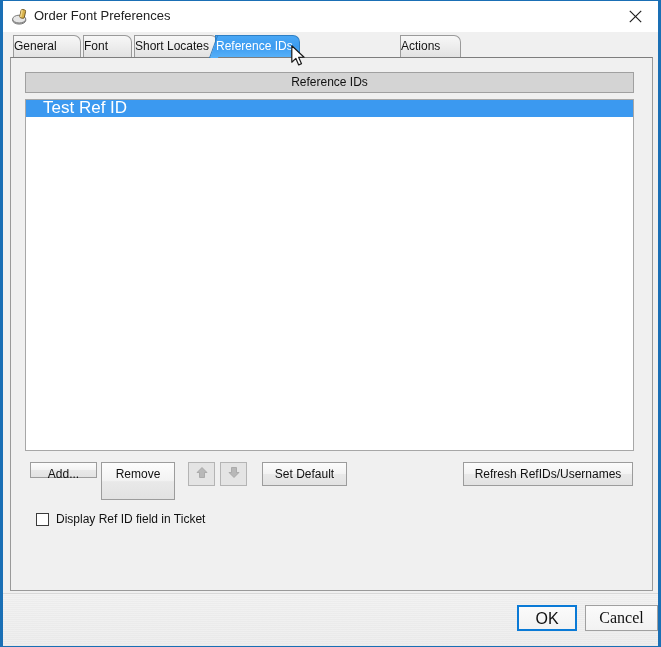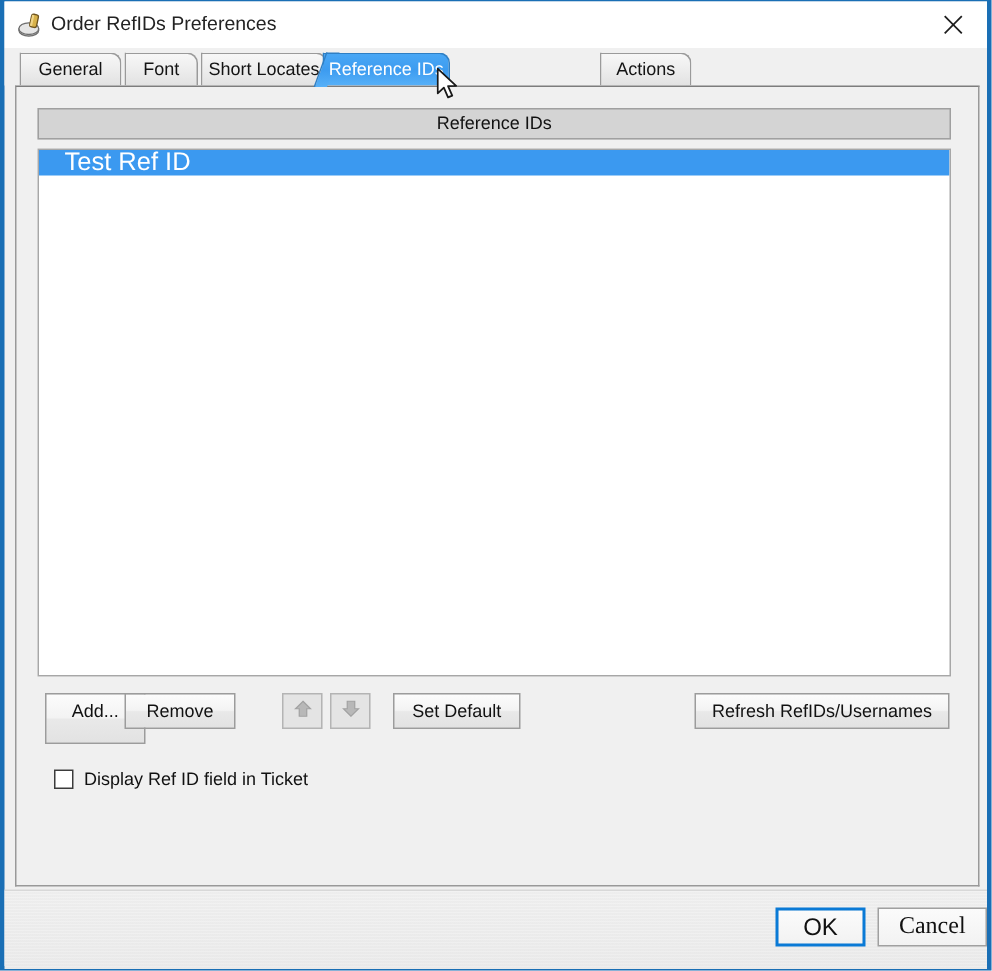--- a/index.html
+++ b/index.html
@@ -72,21 +72,20 @@
     top: 3px;
     height: 22px;
     box-sizing: border-box;
     background: linear-gradient(to bottom, #f7f7f7 0%, #eeeeee 45%, #e2e2e2 100%);
     border: 1px solid #9a9a9a;
     border-bottom: none;
     border-radius: 0 7px 0 0;
     font-size: 12px;
     color: #141414;
     line-height: 21px;
-    text-align: center;
     cursor: default;
     white-space: nowrap;
   }
   .tab::before {
     content: "";
     position: absolute;
     left: -7px; top: -1px;
     width: 8px; height: 22px;
     background: linear-gradient(to bottom, #f7f7f7 0%, #eeeeee 45%, #e2e2e2 100%);
     border-left: 1px solid #9a9a9a;
@@ -171,22 +170,22 @@
     cursor: default;
     white-space: nowrap;
     font-family: "Liberation Sans", sans-serif;
   }
   .btn.disabled {
     background: #e4e4e4;
     border: 1px solid #b4b4b4;
     color: #9a9a9a;
   }
 
-  #btn-add      { left: 27px;  top: 461px; width: 67px;  height: 34px; line-height: 22px; }
-  #btn-remove   { left: 80px;  top: 461px; width: 74px;  height: 24px; line-height: 22px; }
+  #btn-add      { left: 27px;  top: 461px; width: 67px;  height: 16px; line-height: 22px; }
+  #btn-remove   { left: 98px;  top: 461px; width: 74px;  height: 38px; line-height: 22px; }
   #btn-up       { left: 185px; top: 461px; width: 27px;  height: 24px; }
   #btn-down     { left: 217px; top: 461px; width: 27px;  height: 24px; }
   #btn-setdef   { left: 259px; top: 461px; width: 85px;  height: 24px; line-height: 22px; }
   #btn-cleardef { left: 351px; top: 461px; width: 95px;  height: 24px; line-height: 22px; }
   #btn-refresh  { left: 460px; top: 461px; width: 170px; height: 24px; line-height: 22px; }
 
   .arrow-glyph {
     position: absolute;
     left: 50%; top: 50%;
     transform: translate(-50%, -50%);
@@ -265,21 +264,21 @@
 
   <div id="titlebar">
     <span id="title-icon">
       <svg width="19" height="19" viewBox="0 0 19 19">
         <ellipse cx="8.2" cy="13.2" rx="6.6" ry="3.9" fill="#c9c9c9" stroke="#6e6e6e" stroke-width="0.9"></ellipse>
         <ellipse cx="8.2" cy="12.1" rx="6.6" ry="3.9" fill="#e6e6e6" stroke="#6e6e6e" stroke-width="0.9"></ellipse>
         <rect x="9.4" y="2.6" width="4.6" height="8.6" rx="1.4" fill="#d8b24a" stroke="#6e5420" stroke-width="0.9" transform="rotate(12 11.7 7)"></rect>
         <rect x="9.6" y="3.2" width="1.5" height="7.4" fill="#f0d589" transform="rotate(12 11.7 7)"></rect>
       </svg>
     </span>
-    <span id="title-text">Order RefIDs Preferences</span>
+    <span id="title-text">Order Font Preferences</span>
     <div id="close-button">
       <svg width="13" height="13" viewBox="0 0 13 13">
         <line x1="0.8" y1="0.8" x2="12.2" y2="12.2" stroke="#1d1d1d" stroke-width="1.15"></line>
         <line x1="12.2" y1="0.8" x2="0.8" y2="12.2" stroke="#1d1d1d" stroke-width="1.15"></line>
       </svg>
     </div>
   </div>
 
   <div id="tabstrip">
     <div class="tab" style="left:10px;  width:68px;">General</div>

